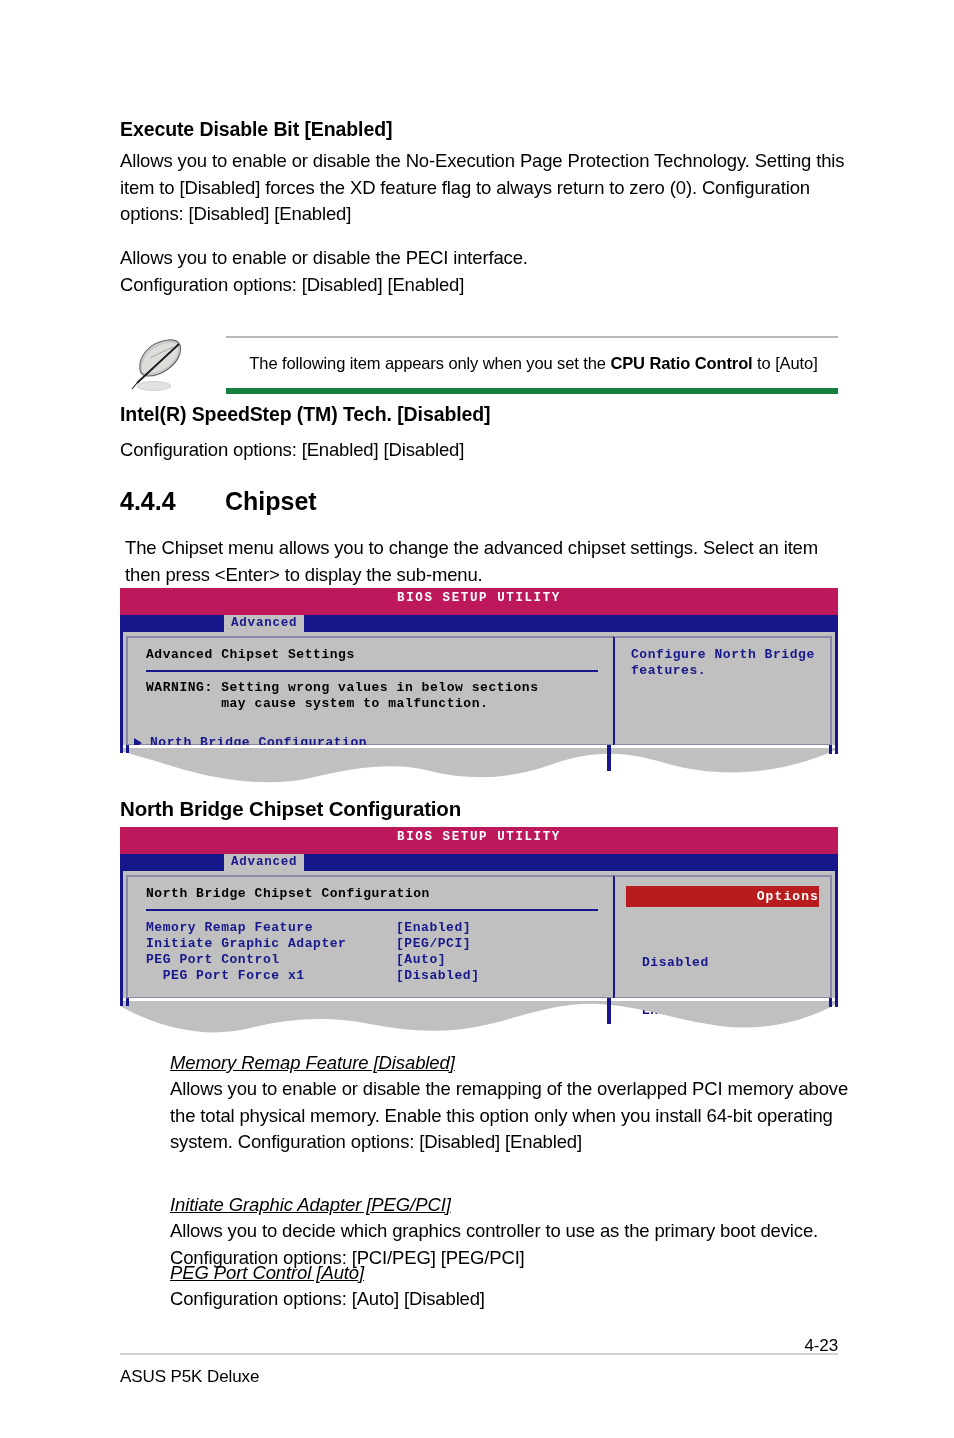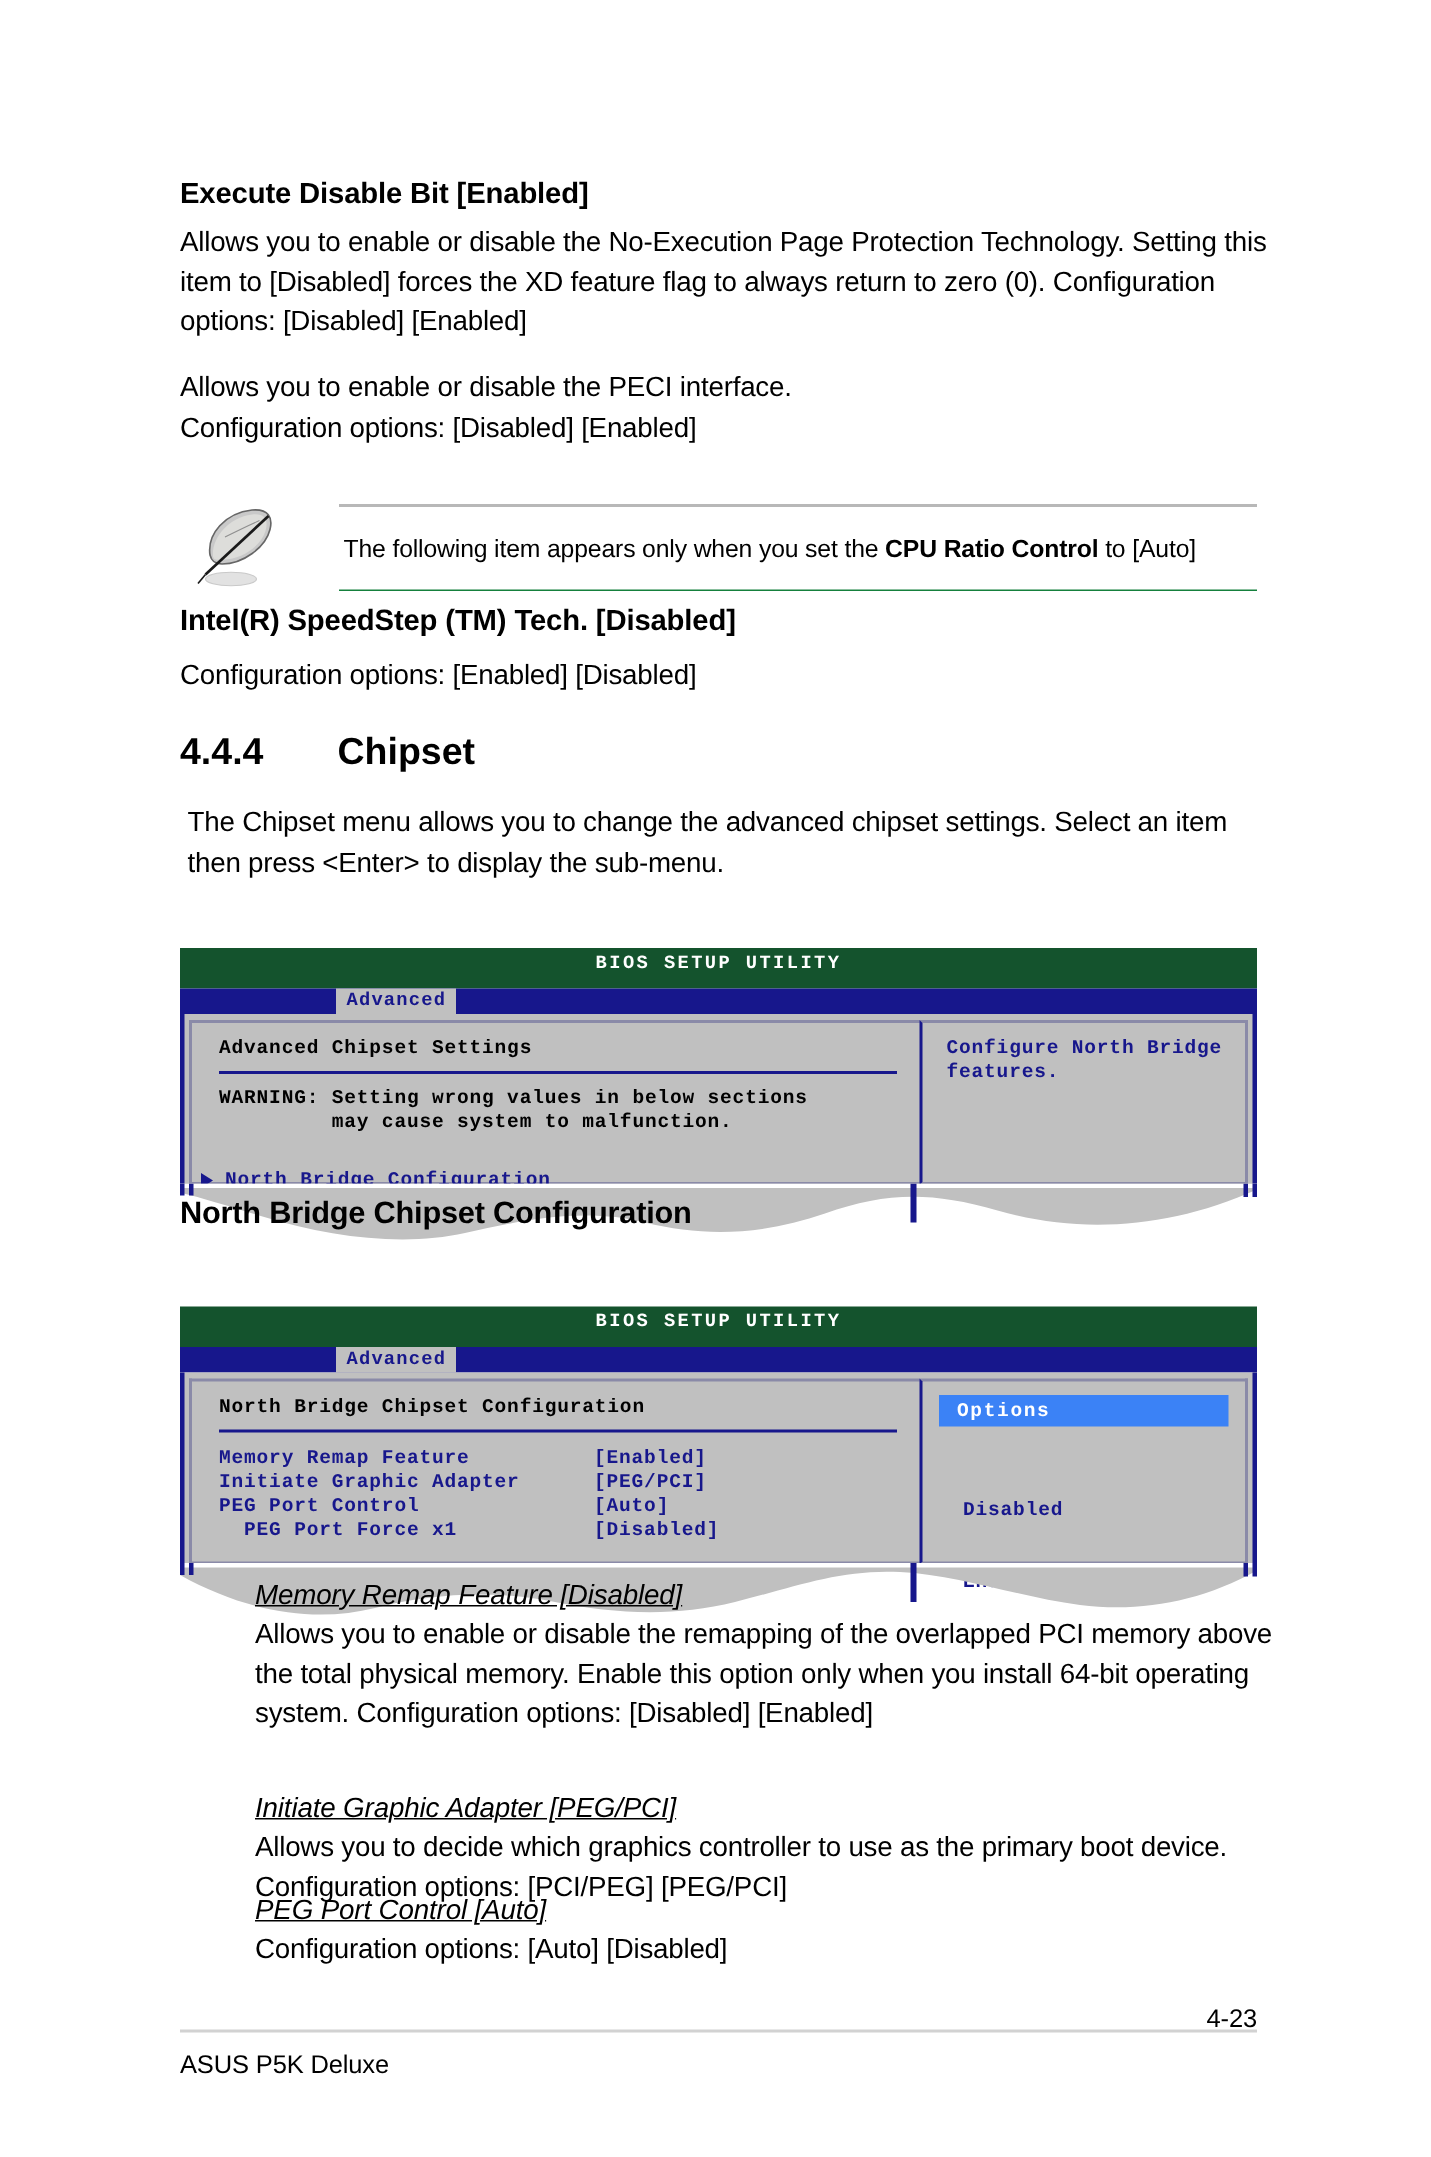--- a/index.html
+++ b/index.html
@@ -62,24 +62,25 @@
     width: 62px;
     height: 58px;
   }
   .note-inner {
     position: absolute;
     left: 104px;
     top: 0;
     right: 0;
     height: 100%;
     border-top: 2px solid #b8b8b8;
-    border-bottom: 1px solid #15803d;
+    border-bottom: 6px solid #15803d;
     box-sizing: border-box;
     display: flex;
     align-items: center;
+    justify-content: center;
   }
   .note-text {
     font-size: 16.5px;
     line-height: 22px;
     padding-left: 3px;
     letter-spacing: -0.1px;
   }
   .note-text b { font-weight: bold; }
 
   #speedstep-block { position: absolute; left: 120px; top: 403px; width: 730px; }
@@ -111,22 +112,21 @@
   }
 
   
   .bios {
     position: absolute;
     font-family: "Liberation Mono", "DejaVu Sans Mono", monospace;
   }
   .bios-title-bar {
     position: relative;
     height: 27px;
-    background: #14532d;
-    margin-top: 44px;
+    background: #be185d;
   }
   .bios-title {
     position: absolute;
     left: 0; right: 0; top: 3px;
     text-align: center;
     color: #ffffff;
     font-size: 12.5px;
     font-weight: bold;
     letter-spacing: 1.6px;
   }
@@ -213,27 +213,27 @@
   .help-text {
     color: #17178c;
     font-size: 13px;
     font-weight: bold;
     letter-spacing: 0.55px;
     white-space: pre;
     line-height: 16px;
   }
 
   .opt-bar {
-    background: #3b82f6;
+    background: #b91c1c;
     color: #ffffff;
     font-size: 13px;
     font-weight: bold;
     letter-spacing: 1.1px;
-    text-align: left;
-    padding: 3px 12px;
+    text-align: right;
+    padding: 3px 0;
   }
   .opt-list {
     color: #17178c;
     font-size: 13px;
     font-weight: bold;
     letter-spacing: 0.55px;
     white-space: pre;
     line-height: 16px;
     padding-left: 16px;
     margin-top: 16px;

